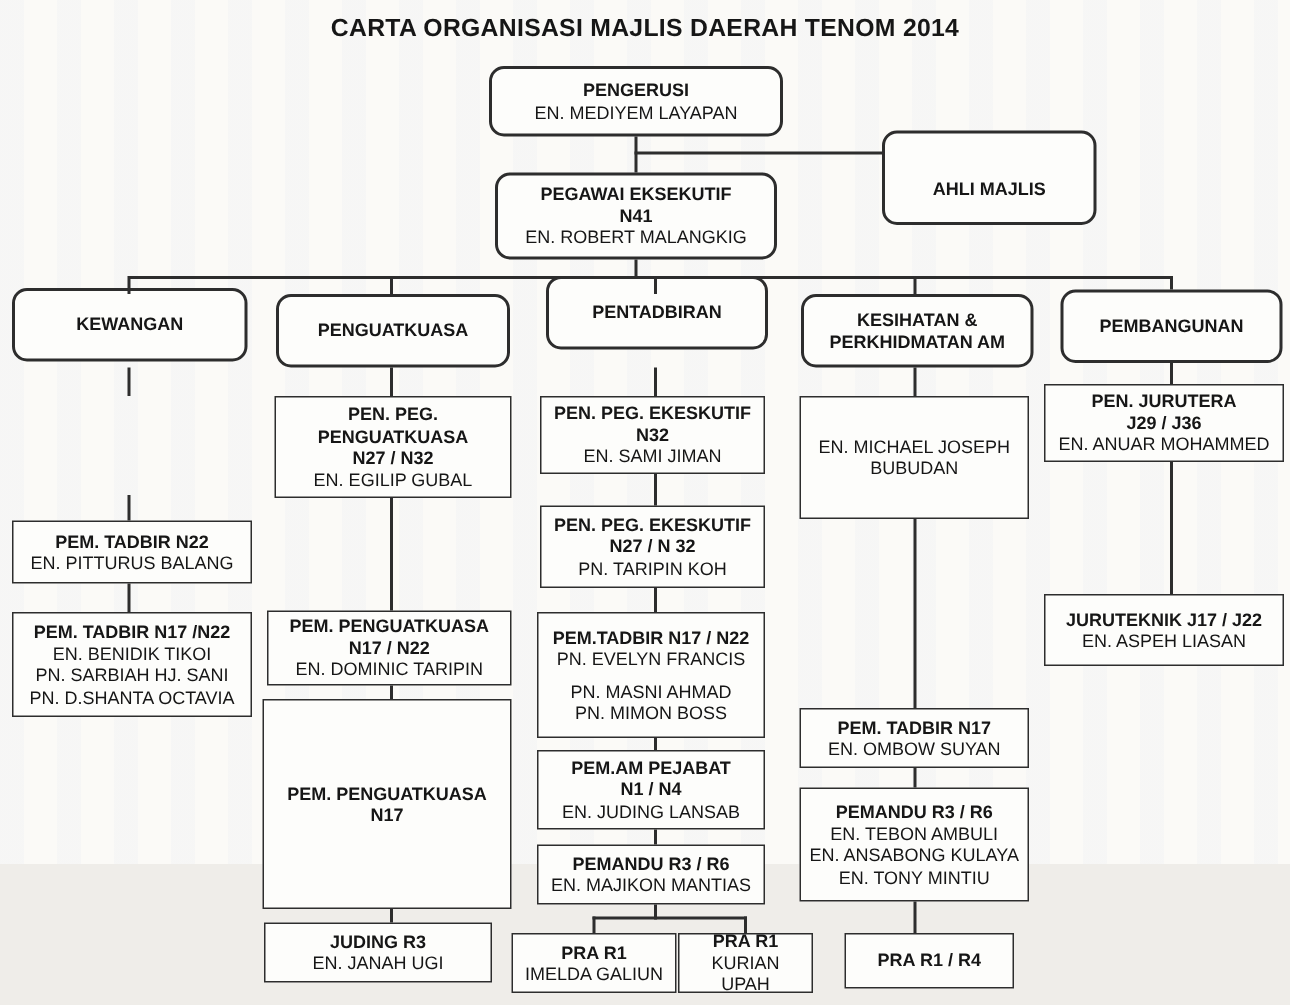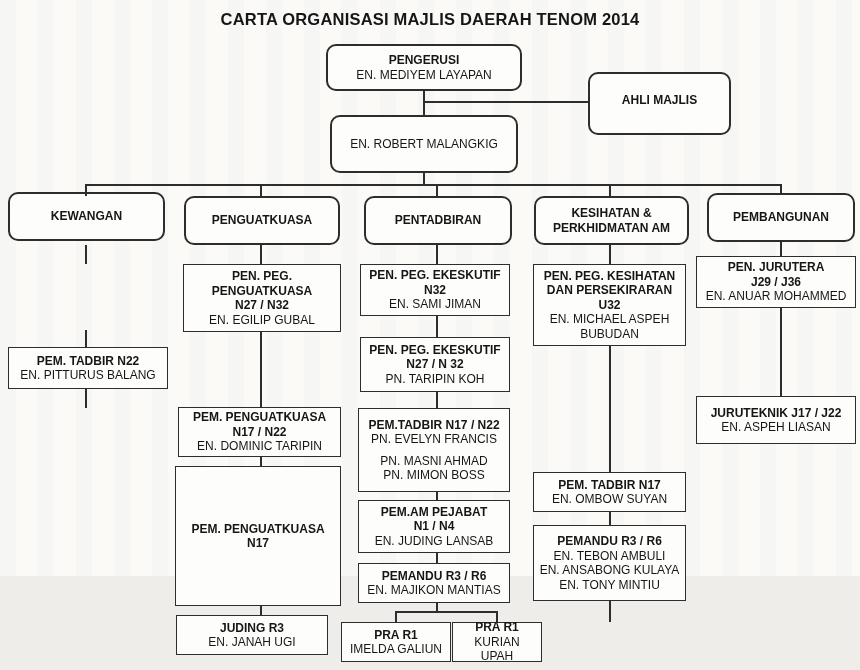--- a/index.html
+++ b/index.html
@@ -19,21 +19,21 @@
     position:absolute;top:10px;left:0;right:0;
     text-align:center;font-weight:700;font-size:16.5px;letter-spacing:.2px;
   }
   .node{
     position:absolute;box-sizing:border-box;
     background:#fdfdfb;border:1.5px solid #2d2d2d;
     display:flex;flex-direction:column;justify-content:center;align-items:center;
     text-align:center;padding:15px 4px;font-size:12px;line-height:14.5px;
   }
   .rounded{border-radius:10px;border-width:2px;}
-  .align-top{justify-content:center;padding-top:9px;}
+  .align-top{justify-content:flex-end;padding-top:9px;margin-top:15px;}
   .b{font-weight:700;}
   .t{font-weight:400;}
   .t div:empty{height:7px;}
   .vl,.hl{position:absolute;background:#2d2d2d;}
   .vl{width:2px;}
   .hl{height:2px;}
 </style>
 </head>
 <body>
 
@@ -51,36 +51,40 @@
   </div>
 
   <div class="node rounded align-top" style="left:588px;top:72px;width:143px;height:63px">
     <div class="b">
         <div>AHLI MAJLIS</div>
       </div>
     <div class="t"></div>
   </div>
 
   <div class="node rounded" style="left:330px;top:115px;width:188px;height:58px">
+    <div class="b">
+        <div>PEGAWAI EKSEKUTIF</div>
+        <div>N41</div>
+      </div>
     <div class="t">
         <div>EN. ROBERT MALANGKIG</div>
       </div>
   </div>
 
   <div class="node rounded" style="left:8px;top:192px;width:157px;height:49px">
     <div class="b">
         <div>KEWANGAN</div>
       </div>
   </div>
   <div class="node rounded" style="left:184px;top:196px;width:156px;height:49px">
     <div class="b">
         <div>PENGUATKUASA</div>
       </div>
   </div>
-  <div class="node rounded" style="left:364px;top:196px;width:148px;height:49px">
+  <div class="node rounded" style="left:364px;top:184px;width:148px;height:49px">
     <div class="b">
         <div>PENTADBIRAN</div>
       </div>
   </div>
   <div class="node rounded" style="left:534px;top:196px;width:155px;height:49px">
     <div class="b">
         <div>KESIHATAN &amp;</div>
         <div>PERKHIDMATAN AM</div>
       </div>
   </div>
@@ -89,20 +93,30 @@
         <div>PEMBANGUNAN</div>
       </div>
   </div>
 
   <div class="node" style="left:8px;top:347px;width:160px;height:42px">
     <div class="b">
         <div>PEM. TADBIR N22</div>
       </div>
     <div class="t">
         <div>EN. PITTURUS BALANG</div>
+      </div>
+  </div>
+  <div class="node" style="left:8px;top:408px;width:160px;height:70px">
+    <div class="b">
+        <div>PEM. TADBIR N17 /N22</div>
+      </div>
+    <div class="t">
+        <div>EN. BENIDIK TIKOI</div>
+        <div>PN. SARBIAH HJ. SANI</div>
+        <div>PN. D.SHANTA OCTAVIA</div>
       </div>
   </div>
 
   <div class="node" style="left:183px;top:264px;width:158px;height:68px">
     <div class="b">
         <div>PEN. PEG.</div>
         <div>PENGUATKUASA</div>
         <div>N27 / N32</div>
       </div>
     <div class="t">
@@ -190,46 +204,47 @@
   <div class="node" style="left:452px;top:622px;width:90px;height:40px">
     <div class="b">
         <div>PRA R1</div>
       </div>
     <div class="t">
         <div>KURIAN UPAH</div>
       </div>
   </div>
 
   <div class="node" style="left:533px;top:264px;width:153px;height:82px">
-    <div class="b">
-        <div>PEN. PEG. KESIHATAN</div>
-        <div>DAN PERSEKIRARAN</div>
-        <div>U32</div>
-      </div>
-    <div class="t">
-        <div>EN. MICHAEL ASPEH BUBUDAN</div>
+    <div class="t">
+        <div>EN. MICHAEL JOSEPH BUBUDAN</div>
       </div>
   </div>
   <div class="node" style="left:533px;top:472px;width:153px;height:40px">
     <div class="b">
         <div>PEM. TADBIR N17</div>
       </div>
     <div class="t">
         <div>EN. OMBOW SUYAN</div>
       </div>
   </div>
   <div class="node" style="left:533px;top:525px;width:153px;height:76px">
     <div class="b">
         <div>PEMANDU R3 / R6</div>
       </div>
     <div class="t">
         <div>EN. TEBON AMBULI</div>
         <div>EN. ANSABONG KULAYA</div>
         <div>EN. TONY MINTIU</div>
       </div>
+  </div>
+  <div class="node" style="left:563px;top:622px;width:113px;height:37px">
+    <div class="b">
+        <div>PRA R1 / R4</div>
+      </div>
+    <div class="t"></div>
   </div>
 
   <div class="node" style="left:696px;top:256px;width:160px;height:52px">
     <div class="b">
         <div>PEN. JURUTERA</div>
         <div>J29 / J36</div>
       </div>
     <div class="t">
         <div>EN. ANUAR MOHAMMED</div>
       </div>

